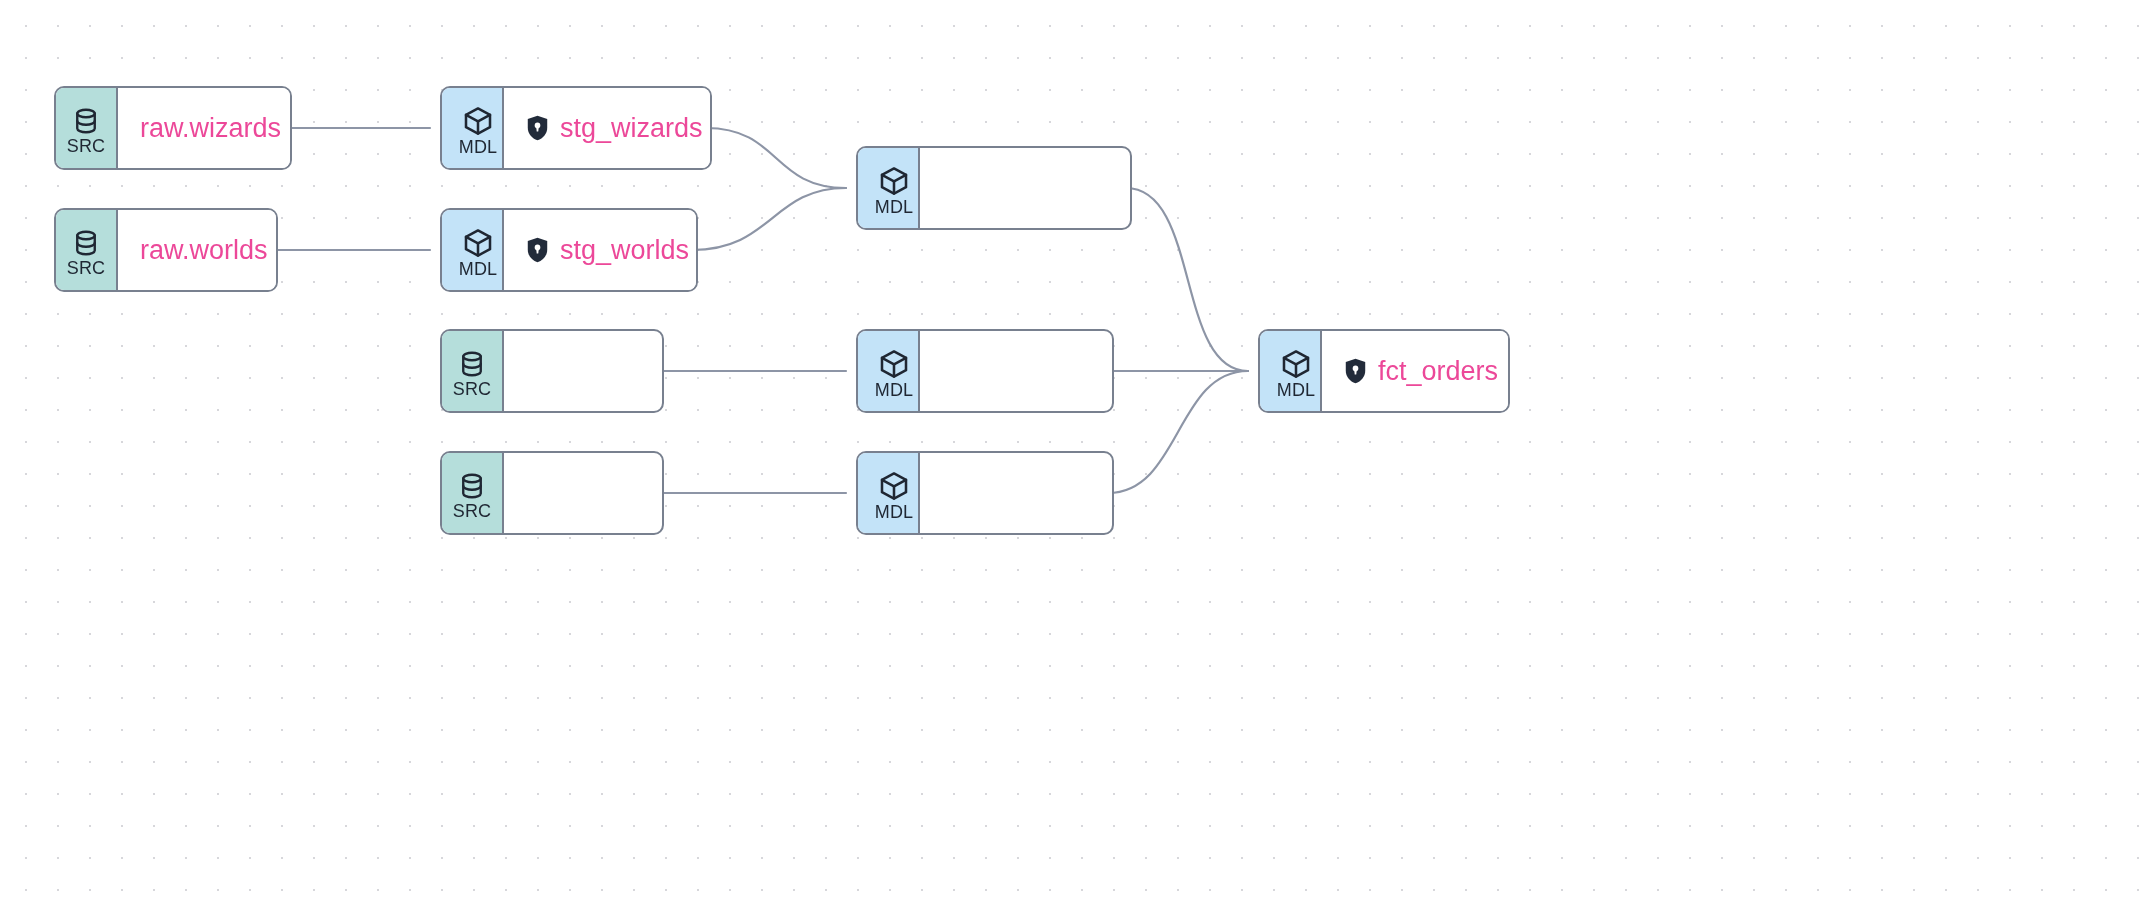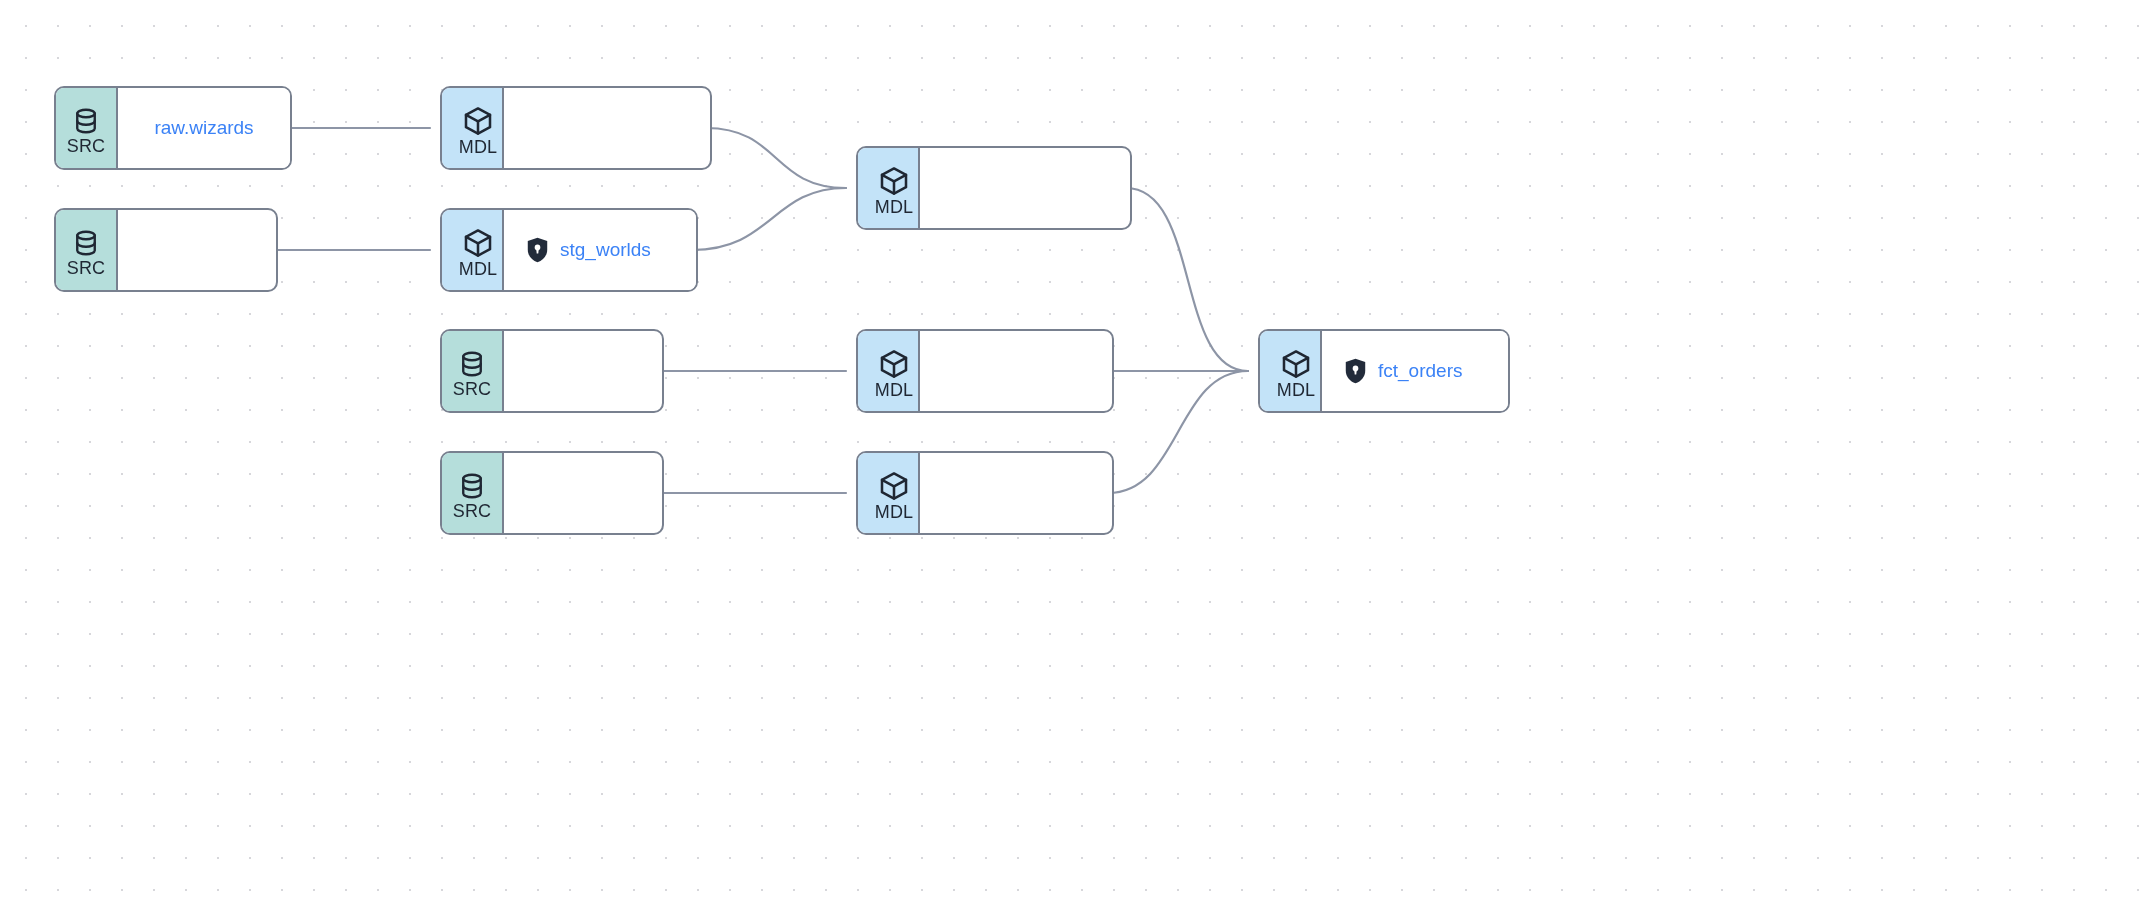--- a/index.html
+++ b/index.html
@@ -91,22 +91,22 @@
 
   .node-body.centered { justify-content: center; }
 
   .shield-icon {
     flex: 0 0 auto;
     display: block;
     line-height: 0;
   }
 
   .node-label {
-    font-size: 19px;
-    color: #3b82f6;
+    font-size: 27px;
+    color: #ec4899;
     white-space: nowrap;
     font-family: "Liberation Sans", sans-serif;
   }
 </style>
 </head>
 <body>
 
 <div id="canvas">
 
   <svg id="edge-layer" viewBox="0 0 2148 904" preserveAspectRatio="none">
@@ -137,20 +137,23 @@
       </div>
       <div class="node" style="left: 46px; top: 208px; width: 224px; border-color: rgb(120, 128, 143);">
         <div class="node-badge src" style="background: rgb(181, 222, 219); border-right-color: rgb(120, 128, 143);">
           <span class="badge-icon"><svg width="30" height="30" viewBox="0 0 24 24" fill="none" stroke="#1f2733" stroke-width="1.9" stroke-linecap="round" stroke-linejoin="round">
               <ellipse cx="12" cy="6" rx="7" ry="3"></ellipse>
               <path d="M5 6v12c0 1.66 3.13 3 7 3s7-1.34 7-3V6"></path>
               <path d="M5 12c0 1.66 3.13 3 7 3s7-1.34 7-3"></path>
             </svg></span>
           <span class="badge-label">SRC</span>
         </div>
+        <div class="node-body centered">
+          <span class="node-label">raw.worlds</span>
+        </div>
       </div>
       <div class="node" style="left: 432px; top: 329px; width: 224px; border-color: rgb(120, 128, 143);">
         <div class="node-badge src" style="background: rgb(181, 222, 219); border-right-color: rgb(120, 128, 143);">
           <span class="badge-icon"><svg width="30" height="30" viewBox="0 0 24 24" fill="none" stroke="#1f2733" stroke-width="1.9" stroke-linecap="round" stroke-linejoin="round">
               <ellipse cx="12" cy="6" rx="7" ry="3"></ellipse>
               <path d="M5 6v12c0 1.66 3.13 3 7 3s7-1.34 7-3V6"></path>
               <path d="M5 12c0 1.66 3.13 3 7 3s7-1.34 7-3"></path>
             </svg></span>
           <span class="badge-label">SRC</span>
         </div>
@@ -159,90 +162,98 @@
         <div class="node-badge src" style="background: rgb(181, 222, 219); border-right-color: rgb(120, 128, 143);">
           <span class="badge-icon"><svg width="30" height="30" viewBox="0 0 24 24" fill="none" stroke="#1f2733" stroke-width="1.9" stroke-linecap="round" stroke-linejoin="round">
               <ellipse cx="12" cy="6" rx="7" ry="3"></ellipse>
               <path d="M5 6v12c0 1.66 3.13 3 7 3s7-1.34 7-3V6"></path>
               <path d="M5 12c0 1.66 3.13 3 7 3s7-1.34 7-3"></path>
             </svg></span>
           <span class="badge-label">SRC</span>
         </div>
       </div>
       <div class="node" style="left: 432px; top: 86px; width: 272px; border-color: rgb(120, 128, 143);">
-        <div class="node-badge mdl" style="background: rgb(195, 227, 248); border-right-color: rgb(120, 128, 143);">
-          <span class="badge-icon"><svg width="32" height="32" viewBox="0 0 24 24" fill="none" stroke="#1f2733" stroke-width="1.9" stroke-linecap="round" stroke-linejoin="round">
-              <path d="M12 2.6 21 7.4v9.2L12 21.4 3 16.6V7.4z"></path>
-              <path d="M3 7.4 12 12.2 21 7.4"></path>
-              <path d="M12 12.2V21.4"></path>
-            </svg></span>
-          <span class="badge-label">MDL</span>
-        </div>
-      </div>
-      <div class="node" style="left: 432px; top: 208px; width: 258px; border-color: rgb(120, 128, 143);">
         <div class="node-badge mdl" style="background: rgb(195, 227, 248); border-right-color: rgb(120, 128, 143);">
           <span class="badge-icon"><svg width="32" height="32" viewBox="0 0 24 24" fill="none" stroke="#1f2733" stroke-width="1.9" stroke-linecap="round" stroke-linejoin="round">
               <path d="M12 2.6 21 7.4v9.2L12 21.4 3 16.6V7.4z"></path>
               <path d="M3 7.4 12 12.2 21 7.4"></path>
               <path d="M12 12.2V21.4"></path>
             </svg></span>
           <span class="badge-label">MDL</span>
         </div>
         <div class="node-body">
           <span class="shield-icon"><svg width="23" height="26" viewBox="0 0 20 23">
               <path d="M10 0.6 18.6 3.6v7.6c0 5.2-3.6 9.4-8.6 11.2C5 20.6 1.4 16.4 1.4 11.2V3.6z" fill="#222b3a"></path>
               <circle cx="10" cy="9.2" r="2.5" fill="#ffffff"></circle>
               <path d="M8.8 9.2h2.4l-0.5 5.4H9.3z" fill="#ffffff"></path>
             </svg></span>
-          <span class="node-label">stg_worlds</span>
-        </div>
-      </div>
-      <div class="node" style="left: 848px; top: 329px; width: 258px; border-color: rgb(120, 128, 143);">
-        <div class="node-badge mdl" style="background: rgb(195, 227, 248); border-right-color: rgb(120, 128, 143);">
-          <span class="badge-icon"><svg width="32" height="32" viewBox="0 0 24 24" fill="none" stroke="#1f2733" stroke-width="1.9" stroke-linecap="round" stroke-linejoin="round">
-              <path d="M12 2.6 21 7.4v9.2L12 21.4 3 16.6V7.4z"></path>
-              <path d="M3 7.4 12 12.2 21 7.4"></path>
-              <path d="M12 12.2V21.4"></path>
-            </svg></span>
-          <span class="badge-label">MDL</span>
-        </div>
-      </div>
-      <div class="node" style="left: 848px; top: 451px; width: 258px; border-color: rgb(120, 128, 143);">
-        <div class="node-badge mdl" style="background: rgb(195, 227, 248); border-right-color: rgb(120, 128, 143);">
-          <span class="badge-icon"><svg width="32" height="32" viewBox="0 0 24 24" fill="none" stroke="#1f2733" stroke-width="1.9" stroke-linecap="round" stroke-linejoin="round">
-              <path d="M12 2.6 21 7.4v9.2L12 21.4 3 16.6V7.4z"></path>
-              <path d="M3 7.4 12 12.2 21 7.4"></path>
-              <path d="M12 12.2V21.4"></path>
-            </svg></span>
-          <span class="badge-label">MDL</span>
-        </div>
-      </div>
-      <div class="node" style="left: 848px; top: 146px; width: 276px; border-color: rgb(120, 128, 143);">
-        <div class="node-badge mdl" style="background: rgb(195, 227, 248); border-right-color: rgb(120, 128, 143);">
-          <span class="badge-icon"><svg width="32" height="32" viewBox="0 0 24 24" fill="none" stroke="#1f2733" stroke-width="1.9" stroke-linecap="round" stroke-linejoin="round">
-              <path d="M12 2.6 21 7.4v9.2L12 21.4 3 16.6V7.4z"></path>
-              <path d="M3 7.4 12 12.2 21 7.4"></path>
-              <path d="M12 12.2V21.4"></path>
-            </svg></span>
-          <span class="badge-label">MDL</span>
-        </div>
-      </div>
-      <div class="node" style="left: 1250px; top: 329px; width: 252px; border-color: rgb(120, 128, 143);">
+          <span class="node-label">stg_wizards</span>
+        </div>
+      </div>
+      <div class="node" style="left: 432px; top: 208px; width: 258px; border-color: rgb(120, 128, 143);">
         <div class="node-badge mdl" style="background: rgb(195, 227, 248); border-right-color: rgb(120, 128, 143);">
           <span class="badge-icon"><svg width="32" height="32" viewBox="0 0 24 24" fill="none" stroke="#1f2733" stroke-width="1.9" stroke-linecap="round" stroke-linejoin="round">
               <path d="M12 2.6 21 7.4v9.2L12 21.4 3 16.6V7.4z"></path>
               <path d="M3 7.4 12 12.2 21 7.4"></path>
               <path d="M12 12.2V21.4"></path>
             </svg></span>
           <span class="badge-label">MDL</span>
         </div>
         <div class="node-body">
           <span class="shield-icon"><svg width="23" height="26" viewBox="0 0 20 23">
               <path d="M10 0.6 18.6 3.6v7.6c0 5.2-3.6 9.4-8.6 11.2C5 20.6 1.4 16.4 1.4 11.2V3.6z" fill="#222b3a"></path>
               <circle cx="10" cy="9.2" r="2.5" fill="#ffffff"></circle>
               <path d="M8.8 9.2h2.4l-0.5 5.4H9.3z" fill="#ffffff"></path>
             </svg></span>
+          <span class="node-label">stg_worlds</span>
+        </div>
+      </div>
+      <div class="node" style="left: 848px; top: 329px; width: 258px; border-color: rgb(120, 128, 143);">
+        <div class="node-badge mdl" style="background: rgb(195, 227, 248); border-right-color: rgb(120, 128, 143);">
+          <span class="badge-icon"><svg width="32" height="32" viewBox="0 0 24 24" fill="none" stroke="#1f2733" stroke-width="1.9" stroke-linecap="round" stroke-linejoin="round">
+              <path d="M12 2.6 21 7.4v9.2L12 21.4 3 16.6V7.4z"></path>
+              <path d="M3 7.4 12 12.2 21 7.4"></path>
+              <path d="M12 12.2V21.4"></path>
+            </svg></span>
+          <span class="badge-label">MDL</span>
+        </div>
+      </div>
+      <div class="node" style="left: 848px; top: 451px; width: 258px; border-color: rgb(120, 128, 143);">
+        <div class="node-badge mdl" style="background: rgb(195, 227, 248); border-right-color: rgb(120, 128, 143);">
+          <span class="badge-icon"><svg width="32" height="32" viewBox="0 0 24 24" fill="none" stroke="#1f2733" stroke-width="1.9" stroke-linecap="round" stroke-linejoin="round">
+              <path d="M12 2.6 21 7.4v9.2L12 21.4 3 16.6V7.4z"></path>
+              <path d="M3 7.4 12 12.2 21 7.4"></path>
+              <path d="M12 12.2V21.4"></path>
+            </svg></span>
+          <span class="badge-label">MDL</span>
+        </div>
+      </div>
+      <div class="node" style="left: 848px; top: 146px; width: 276px; border-color: rgb(120, 128, 143);">
+        <div class="node-badge mdl" style="background: rgb(195, 227, 248); border-right-color: rgb(120, 128, 143);">
+          <span class="badge-icon"><svg width="32" height="32" viewBox="0 0 24 24" fill="none" stroke="#1f2733" stroke-width="1.9" stroke-linecap="round" stroke-linejoin="round">
+              <path d="M12 2.6 21 7.4v9.2L12 21.4 3 16.6V7.4z"></path>
+              <path d="M3 7.4 12 12.2 21 7.4"></path>
+              <path d="M12 12.2V21.4"></path>
+            </svg></span>
+          <span class="badge-label">MDL</span>
+        </div>
+      </div>
+      <div class="node" style="left: 1250px; top: 329px; width: 252px; border-color: rgb(120, 128, 143);">
+        <div class="node-badge mdl" style="background: rgb(195, 227, 248); border-right-color: rgb(120, 128, 143);">
+          <span class="badge-icon"><svg width="32" height="32" viewBox="0 0 24 24" fill="none" stroke="#1f2733" stroke-width="1.9" stroke-linecap="round" stroke-linejoin="round">
+              <path d="M12 2.6 21 7.4v9.2L12 21.4 3 16.6V7.4z"></path>
+              <path d="M3 7.4 12 12.2 21 7.4"></path>
+              <path d="M12 12.2V21.4"></path>
+            </svg></span>
+          <span class="badge-label">MDL</span>
+        </div>
+        <div class="node-body">
+          <span class="shield-icon"><svg width="23" height="26" viewBox="0 0 20 23">
+              <path d="M10 0.6 18.6 3.6v7.6c0 5.2-3.6 9.4-8.6 11.2C5 20.6 1.4 16.4 1.4 11.2V3.6z" fill="#222b3a"></path>
+              <circle cx="10" cy="9.2" r="2.5" fill="#ffffff"></circle>
+              <path d="M8.8 9.2h2.4l-0.5 5.4H9.3z" fill="#ffffff"></path>
+            </svg></span>
           <span class="node-label">fct_orders</span>
         </div>
       </div>
     </div>
 
 </div>
 
 </body></html>

